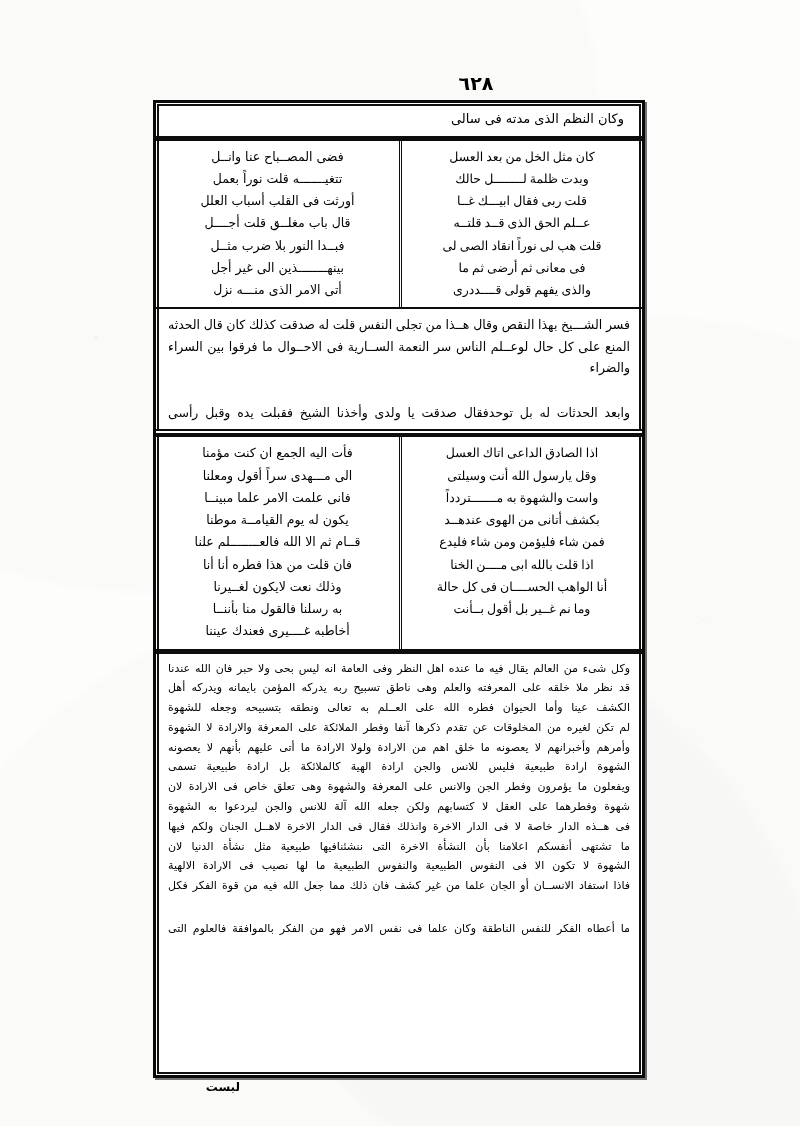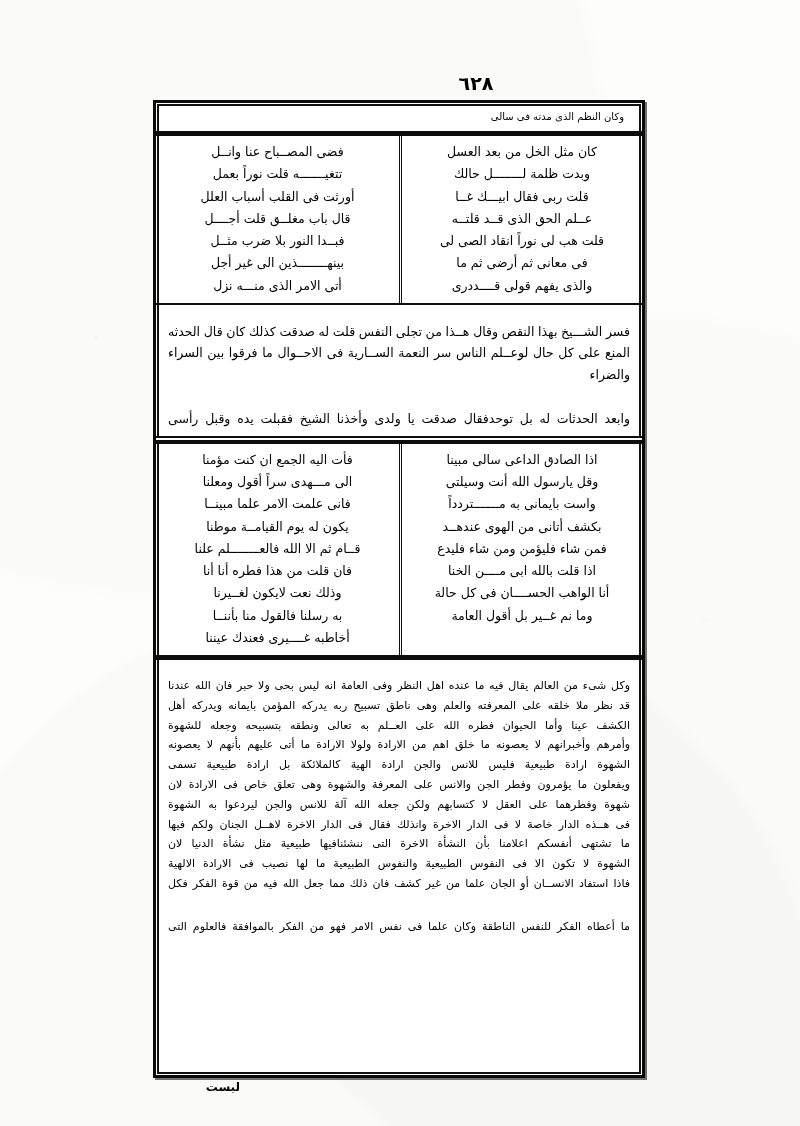--- a/index.html
+++ b/index.html
@@ -57,54 +57,55 @@
       2px 2px 0 0 rgba(0,0,0,0.55);
     box-sizing: border-box;
     background: #ffffff;
     overflow: hidden;
   }
 
   
   #header-line {
     padding: 6px 18px 7px 10px;
     text-align: right;
-    font-size: 10px;
+    font-size: 13px;
     line-height: 1.5;
     direction: rtl;
     white-space: nowrap;
     border-radius: 13px;
   }
 
   
   .verse-table {
     display: flex;
     direction: rtl;
     border-top: 2px solid #0d0d0d;
     border-bottom: 2px solid #0d0d0d;
   }
   .verse-col {
     flex: 1 1 50%;
     padding: 5px 8px 6px 8px;
     box-sizing: border-box;
   }
   .verse-col.right-col {
     border-left: 3px double #0d0d0d;
+    font-family: Liberation Serif, serif;
   }
   .verse-line {
     font-size: 12.5px;
     line-height: 1.78;
     text-align: center;
     direction: rtl;
     white-space: nowrap;
     letter-spacing: 0.2px;
   }
 
   
   .prose {
-    padding: 16px 12px 6px 12px;
+    padding: 5px 12px 6px 12px;
     direction: rtl;
   }
   .prose p {
     margin: 0;
     font-size: 12.5px;
     line-height: 1.72;
     text-align: justify;
     text-align-last: justify;
     word-spacing: -0.5px;
     letter-spacing: -0.1px;
@@ -189,48 +190,49 @@
     <div class="prose">
       <p>فسر الشـــيخ بهذا النقص وقال هــذا من تجلى النفس قلت له صدقت كذلك كان قال الحدثه</p>
       <p>المنع على كل حال لوعــلم الناس سر النعمة الســارية فى الاحــوال ما فرقوا بين السراء والضراء</p>
       <p class="last-line">وابعد الحدثات له بل توحدفقال صدقت يا ولدى وأخذنا الشيخ فقبلت يده وقبل رأسى</p>
     </div>
 
     <div class="block-sep double"></div>
 
     <div class="verse-table">
       <div class="verse-col right-col">
-        <div class="verse-line">اذا الصادق الداعى سالى مبينا</div>
+        <div class="verse-line">اذا الصادق الداعى اتاك العسل</div>
         <div class="verse-line">وقل يارسول الله أنت وسيلتى</div>
-        <div class="verse-line">واست بايمانى به مـــــــتردداً</div>
+        <div class="verse-line">واست والشهوة به مـــــــتردداً</div>
         <div class="verse-line">بكشف أتانى من الهوى عندهــد</div>
         <div class="verse-line">فمن شاء فليؤمن ومن شاء فليدع</div>
         <div class="verse-line">اذا قلت بالله ابى مــــن الخنا</div>
         <div class="verse-line">أنا الواهب الحســــان فى كل حالة</div>
-        <div class="verse-line">وما نم غــير بل أقول العامة</div>
+        <div class="verse-line">وما نم غــير بل أقول بــأنت</div>
       </div>
       <div class="verse-col">
         <div class="verse-line">فأت اليه الجمع ان كنت مؤمنا</div>
         <div class="verse-line">الى مـــهدى سراً أقول ومعلنا</div>
         <div class="verse-line">فانى علمت الامر علما مبينــا</div>
         <div class="verse-line">يكون له يوم القيامــة موطنا</div>
         <div class="verse-line">قــام ثم الا الله فالعــــــــلم علنا</div>
         <div class="verse-line">فان قلت من هذا فطره أنا أنا</div>
         <div class="verse-line">وذلك نعت لايكون لغــيرنا</div>
         <div class="verse-line">به رسلنا فالقول منا بأننــا</div>
         <div class="verse-line">أخاطبه غــــيرى فعندك عيننا</div>
       </div>
     </div>
 
     <div class="block-sep"></div>
 
     <div class="prose dense">
       <p>وكل شىء من العالم يقال فيه ما عنده اهل النظر وفى العامة انه ليس بحى ولا حبر فان الله عندنا</p>
       <p>قد نظر ملا خلقه على المعرفته والعلم وهى ناطق تسبيح ربه يدركه المؤمن بايمانه ويدركه أهل</p>
       <p>الكشف عينا وأما الحيوان فطره الله على العــلم به تعالى ونطقه بتسبيحه وجعله للشهوة</p>
+      <p>لم تكن لغيره من المخلوقات عن تقدم ذكرها آنفا وفطر الملائكة على المعرفة والارادة لا الشهوة</p>
       <p>وأمرهم وأخبرانهم لا يعصونه ما خلق اهم من الارادة ولولا الارادة ما أتى عليهم بأنهم لا يعصونه</p>
       <p>الشهوة ارادة طبيعية فليس للانس والجن ارادة الهية كالملائكة بل ارادة طبيعية تسمى</p>
       <p>ويفعلون ما يؤمرون وفطر الجن والانس على المعرفة والشهوة وهى تعلق خاص فى الارادة لان</p>
       <p>شهوة وفطرهما على العقل لا كتسابهم ولكن جعله الله آلة للانس والجن ليردعوا به الشهوة</p>
       <p>فى هــذه الدار خاصة لا فى الدار الاخرة وانذلك فقال فى الدار الاخرة لاهــل الجنان ولكم فيها</p>
       <p>ما تشتهى أنفسكم اعلامنا بأن النشأة الاخرة التى ننشئنافيها طبيعية مثل نشأة الدنيا لان</p>
       <p>الشهوة لا تكون الا فى النفوس الطبيعية والنفوس الطبيعية ما لها نصيب فى الارادة الالهية</p>
       <p>فاذا استفاد الانســان أو الجان علما من غير كشف فان ذلك مما جعل الله فيه من قوة الفكر فكل</p>
       <p class="last-line">ما أعطاه الفكر للنفس الناطقة وكان علما فى نفس الامر فهو من الفكر بالموافقة فالعلوم التى</p>
     </div>

